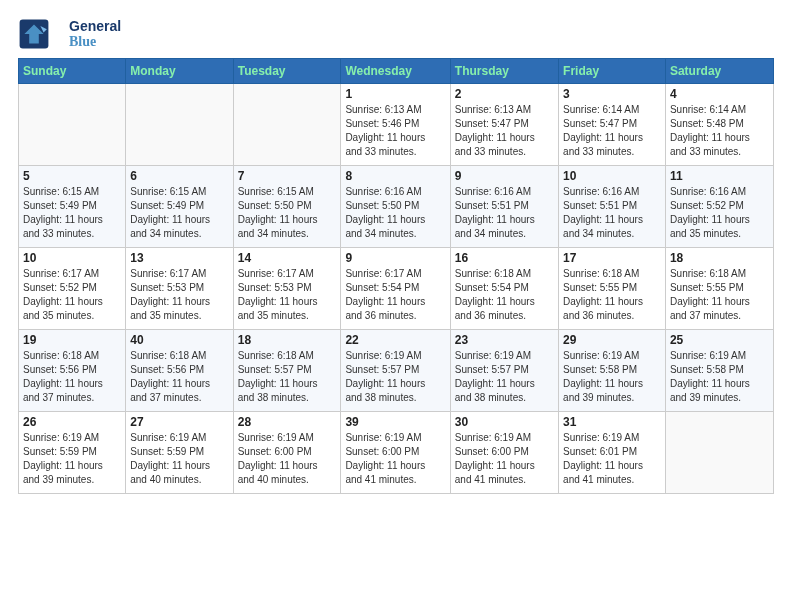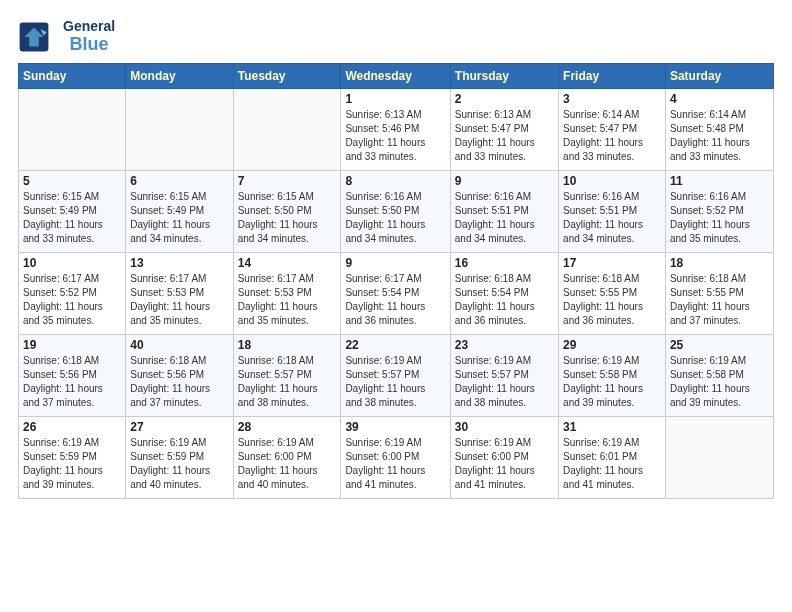--- a/index.html
+++ b/index.html
@@ -17,22 +17,21 @@
     }
     .header {
       display: flex;
       justify-content: space-between;
       align-items: flex-start;
       margin-bottom: 8px;
     }
     .logo {
       display: flex;
       align-items: center;
-      gap: 9px;
-      text-align: center;
+      gap: 15px;
     }
     .logo-icon {
       width: 32px;
       height: 32px;
       margin-right: 4px;
     }
     .title-block {
       text-align: right;
     }
     .month-title {
@@ -44,21 +43,21 @@
       font-size: 14px;
       color: #555;
     }
     .calendar {
       width: 100%;
       border-collapse: collapse;
       border: 1px solid #ccc;
     }
     .calendar th {
       background-color: #2e6db4;
-      color: #fef9c3;
+      color: #86efac;
       font-size: 12px;
       font-weight: bold;
       padding: 5px 4px;
       text-align: left;
       border: 1px solid #2060a0;
     }
     .calendar td {
       vertical-align: top;
       border: 1px solid #ccc;
       padding: 3px 4px;
@@ -93,21 +92,21 @@
 <div class="page">
   <div class="header">
     <div class="logo">
       <svg class="logo-icon" viewBox="0 0 40 40">
         <rect x="2" y="2" width="36" height="36" rx="4" fill="#1a3a6b"></rect>
         <polygon points="20,8 32,20 26,20 26,32 14,32 14,20 8,20" fill="#4a90c4"></polygon>
         <polygon points="28,10 36,14 32,18" fill="#7ab8e8"></polygon>
       </svg>
       <div>
         <div style="font-size:14px;font-weight:bold;color:#1a3a6b;">General</div>
-        <div style="font-size:18px;font-weight:bold;color:#4a90c4;">Blue</div>
+        <div style="font-size:14px;font-weight:bold;color:#4a90c4;font-family:Liberation Serif, serif;">Blue</div>
       </div>
     </div>
     <div class="title-block">
       <div class="month-title"></div>
       <div class="location"></div>
     </div>
   </div>
 
   <table class="calendar">
     <thead>

